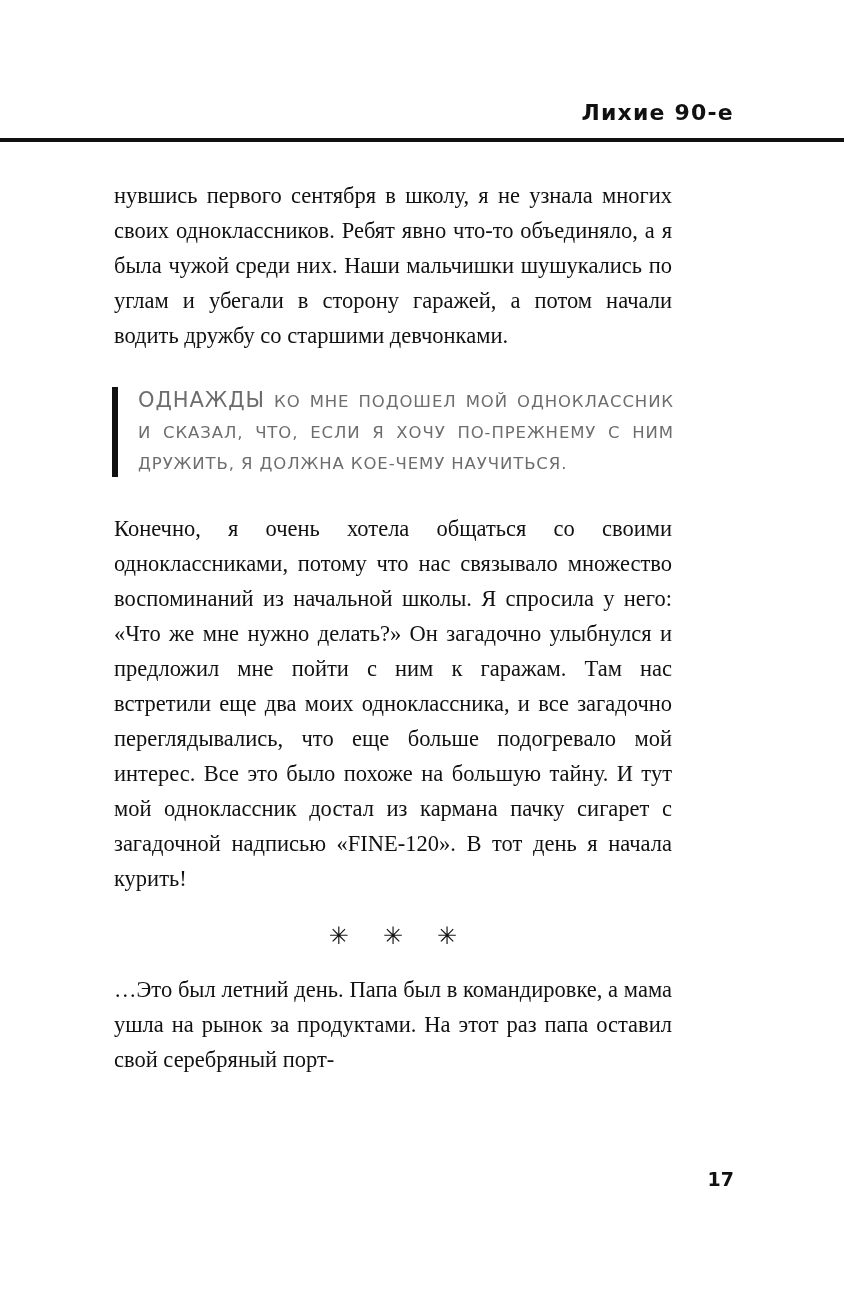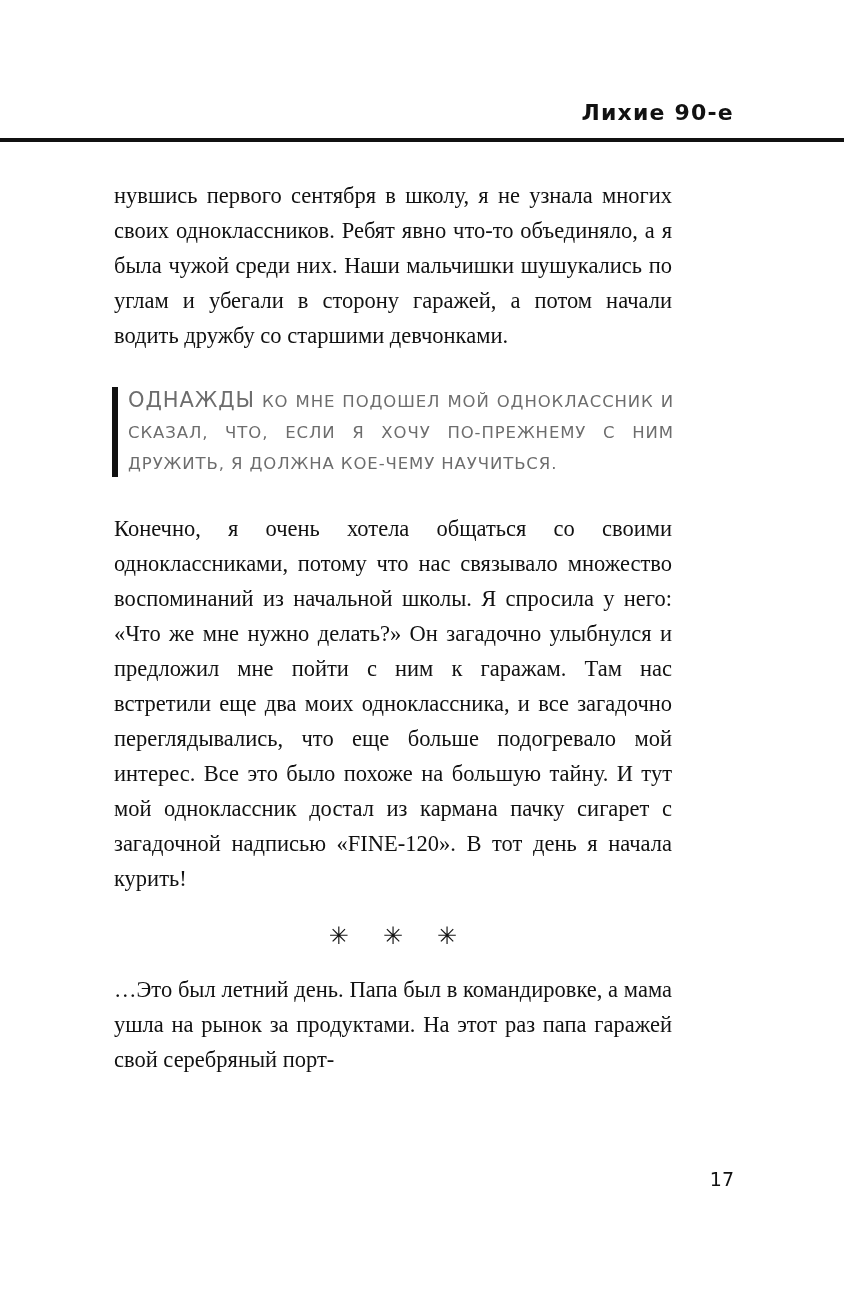--- a/index.html
+++ b/index.html
@@ -68,21 +68,21 @@
   }
 
   .gap-after-intro { height: 30px; }
   .gap-after-quote { height: 30px; }
   .gap-before-stars { height: 22px; }
   .gap-after-stars { height: 18px; }
 
   
   .pullquote {
     position: relative;
-    padding-left: 16px;
+    padding-left: 26px;
     margin: 0;
   }
   .pullquote-bar {
     position: absolute;
     left: 0;
     top: 2px;
     bottom: 2px;
     width: 6px;
     background: #111111;
   }
@@ -109,21 +109,21 @@
     line-height: 32px;
     padding-left: 14px;
   }
 
   
   .folio {
     position: absolute;
     right: 110px;
     top: 1168px;
     font-family: "DejaVu Sans", sans-serif;
-    font-weight: normal;
+    font-weight: bold;
     font-size: 19px;
     color: #111111;
   }
 </style>
 </head>
 <body>
 
 <div class="page">
 
   <div class="header-area">
@@ -145,19 +145,19 @@
     <div class="gap-after-quote"></div>
 
     <p class="body-par">Конечно, я очень хотела общаться со своими одноклассниками, потому что нас связывало множество воспоминаний из начальной школы. Я спросила у него: «Что же мне нужно делать?» Он загадочно улыбнулся и предложил мне пойти с ним к гаражам. Там нас встретили еще два моих одноклассника, и все загадочно переглядывались, что еще больше подогревало мой интерес. Все это было похоже на большую тайну. И тут мой одноклассник достал из кармана пачку сигарет с загадочной надписью «FINE-120». В тот день я начала курить!</p>
 
     <div class="gap-before-stars"></div>
 
     <div class="stars">✳ ✳ ✳</div>
 
     <div class="gap-after-stars"></div>
 
-    <p class="body-par">…Это был летний день. Папа был в командировке, а мама ушла на рынок за продуктами. На этот раз папа гаражей свой серебряный порт-</p>
+    <p class="body-par">…Это был летний день. Папа был в командировке, а мама ушла на рынок за продуктами. На этот раз папа оставил свой серебряный порт-</p>
 
   </div>
 
   <div class="folio">17</div>
 
 </div>
 
 </body></html>

